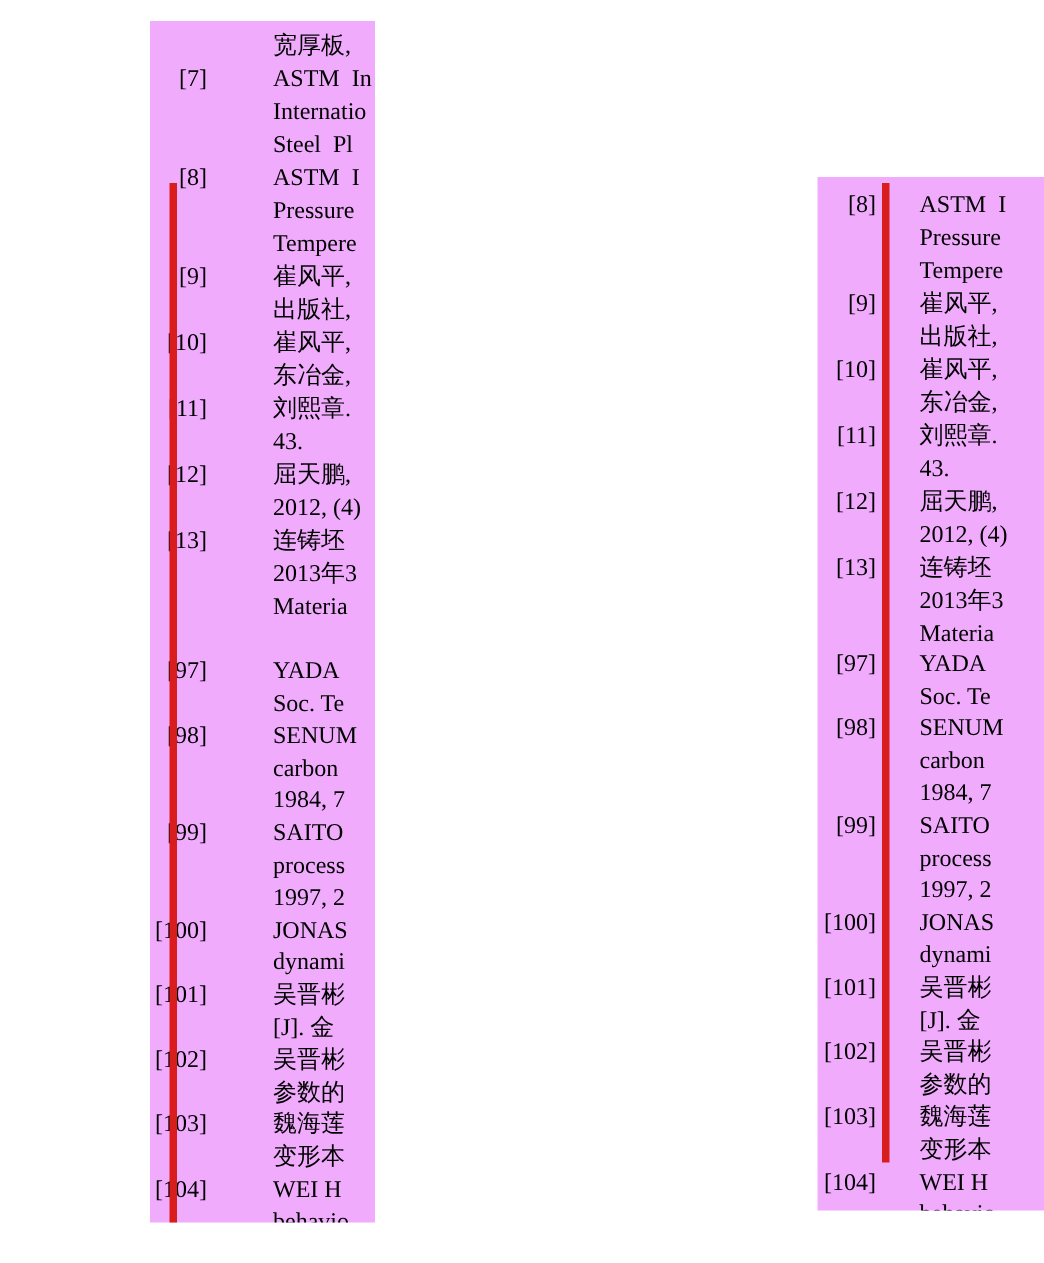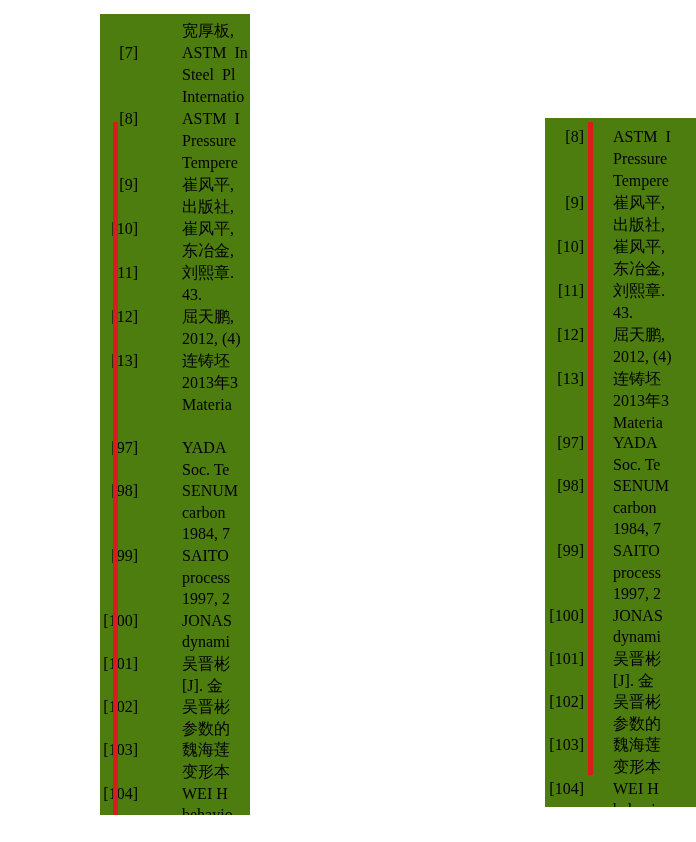--- a/index.html
+++ b/index.html
@@ -2,21 +2,21 @@
 <html><head>
 <meta charset="utf-8">
 <style>
   html,body{margin:0;padding:0;}
   body{
     width:696px;height:842px;position:relative;overflow:hidden;
     background:#ffffff;
     font-family:"Liberation Serif","DejaVu Serif",serif;
     font-size:16px;color:#000000;
   }
-  .pane{position:absolute;overflow:hidden;background:#4d7c0f;}
+  .pane{position:absolute;overflow:hidden;background:#f0abfc;}
   #pane-left{left:100px;top:14px;width:150px;height:801px;}
   #pane-right{left:545px;top:118px;width:151px;height:689px;}
   .frag{position:absolute;left:0;width:100%;}
   #pane-left .frag-a{top:6px;}
   #pane-left .frag-b{top:423px;}
   #pane-right .frag-a{top:8px;}
   #pane-right .frag-b{top:314px;}
   .ref-row{position:relative;white-space:pre;}
   .frag-a .ref-row{height:22px;line-height:22px;}
   .frag-b .ref-row{height:21.6px;line-height:21.6px;}
@@ -30,22 +30,22 @@
   #bar-left{left:113px;top:122px;height:693px;}
   #bar-right{left:588px;top:122px;height:653px;}
 </style>
 </head>
 <body>
 
 <div id="pane-left" class="pane">
   <div class="frag frag-a">
       <div class="ref-row"><span class="ref-num"></span><span class="ref-text">宽厚板,</span></div>
       <div class="ref-row"><span class="ref-num">[7]</span><span class="ref-text">ASTM  In</span></div>
+      <div class="ref-row"><span class="ref-num"></span><span class="ref-text">Internatio</span></div>
       <div class="ref-row"><span class="ref-num"></span><span class="ref-text">Steel  Pl</span></div>
-      <div class="ref-row"><span class="ref-num"></span><span class="ref-text">Internatio</span></div>
       <div class="ref-row"><span class="ref-num">[8]</span><span class="ref-text">ASTM  I</span></div>
       <div class="ref-row"><span class="ref-num"></span><span class="ref-text">Pressure</span></div>
       <div class="ref-row"><span class="ref-num"></span><span class="ref-text">Tempere</span></div>
       <div class="ref-row"><span class="ref-num">[9]</span><span class="ref-text">崔风平,</span></div>
       <div class="ref-row"><span class="ref-num"></span><span class="ref-text">出版社,</span></div>
       <div class="ref-row"><span class="ref-num">[10]</span><span class="ref-text">崔风平,</span></div>
       <div class="ref-row"><span class="ref-num"></span><span class="ref-text">东冶金,</span></div>
       <div class="ref-row"><span class="ref-num">[11]</span><span class="ref-text">刘熙章.</span></div>
       <div class="ref-row"><span class="ref-num"></span><span class="ref-text">43.</span></div>
       <div class="ref-row"><span class="ref-num">[12]</span><span class="ref-text">屈天鹏,</span></div>

